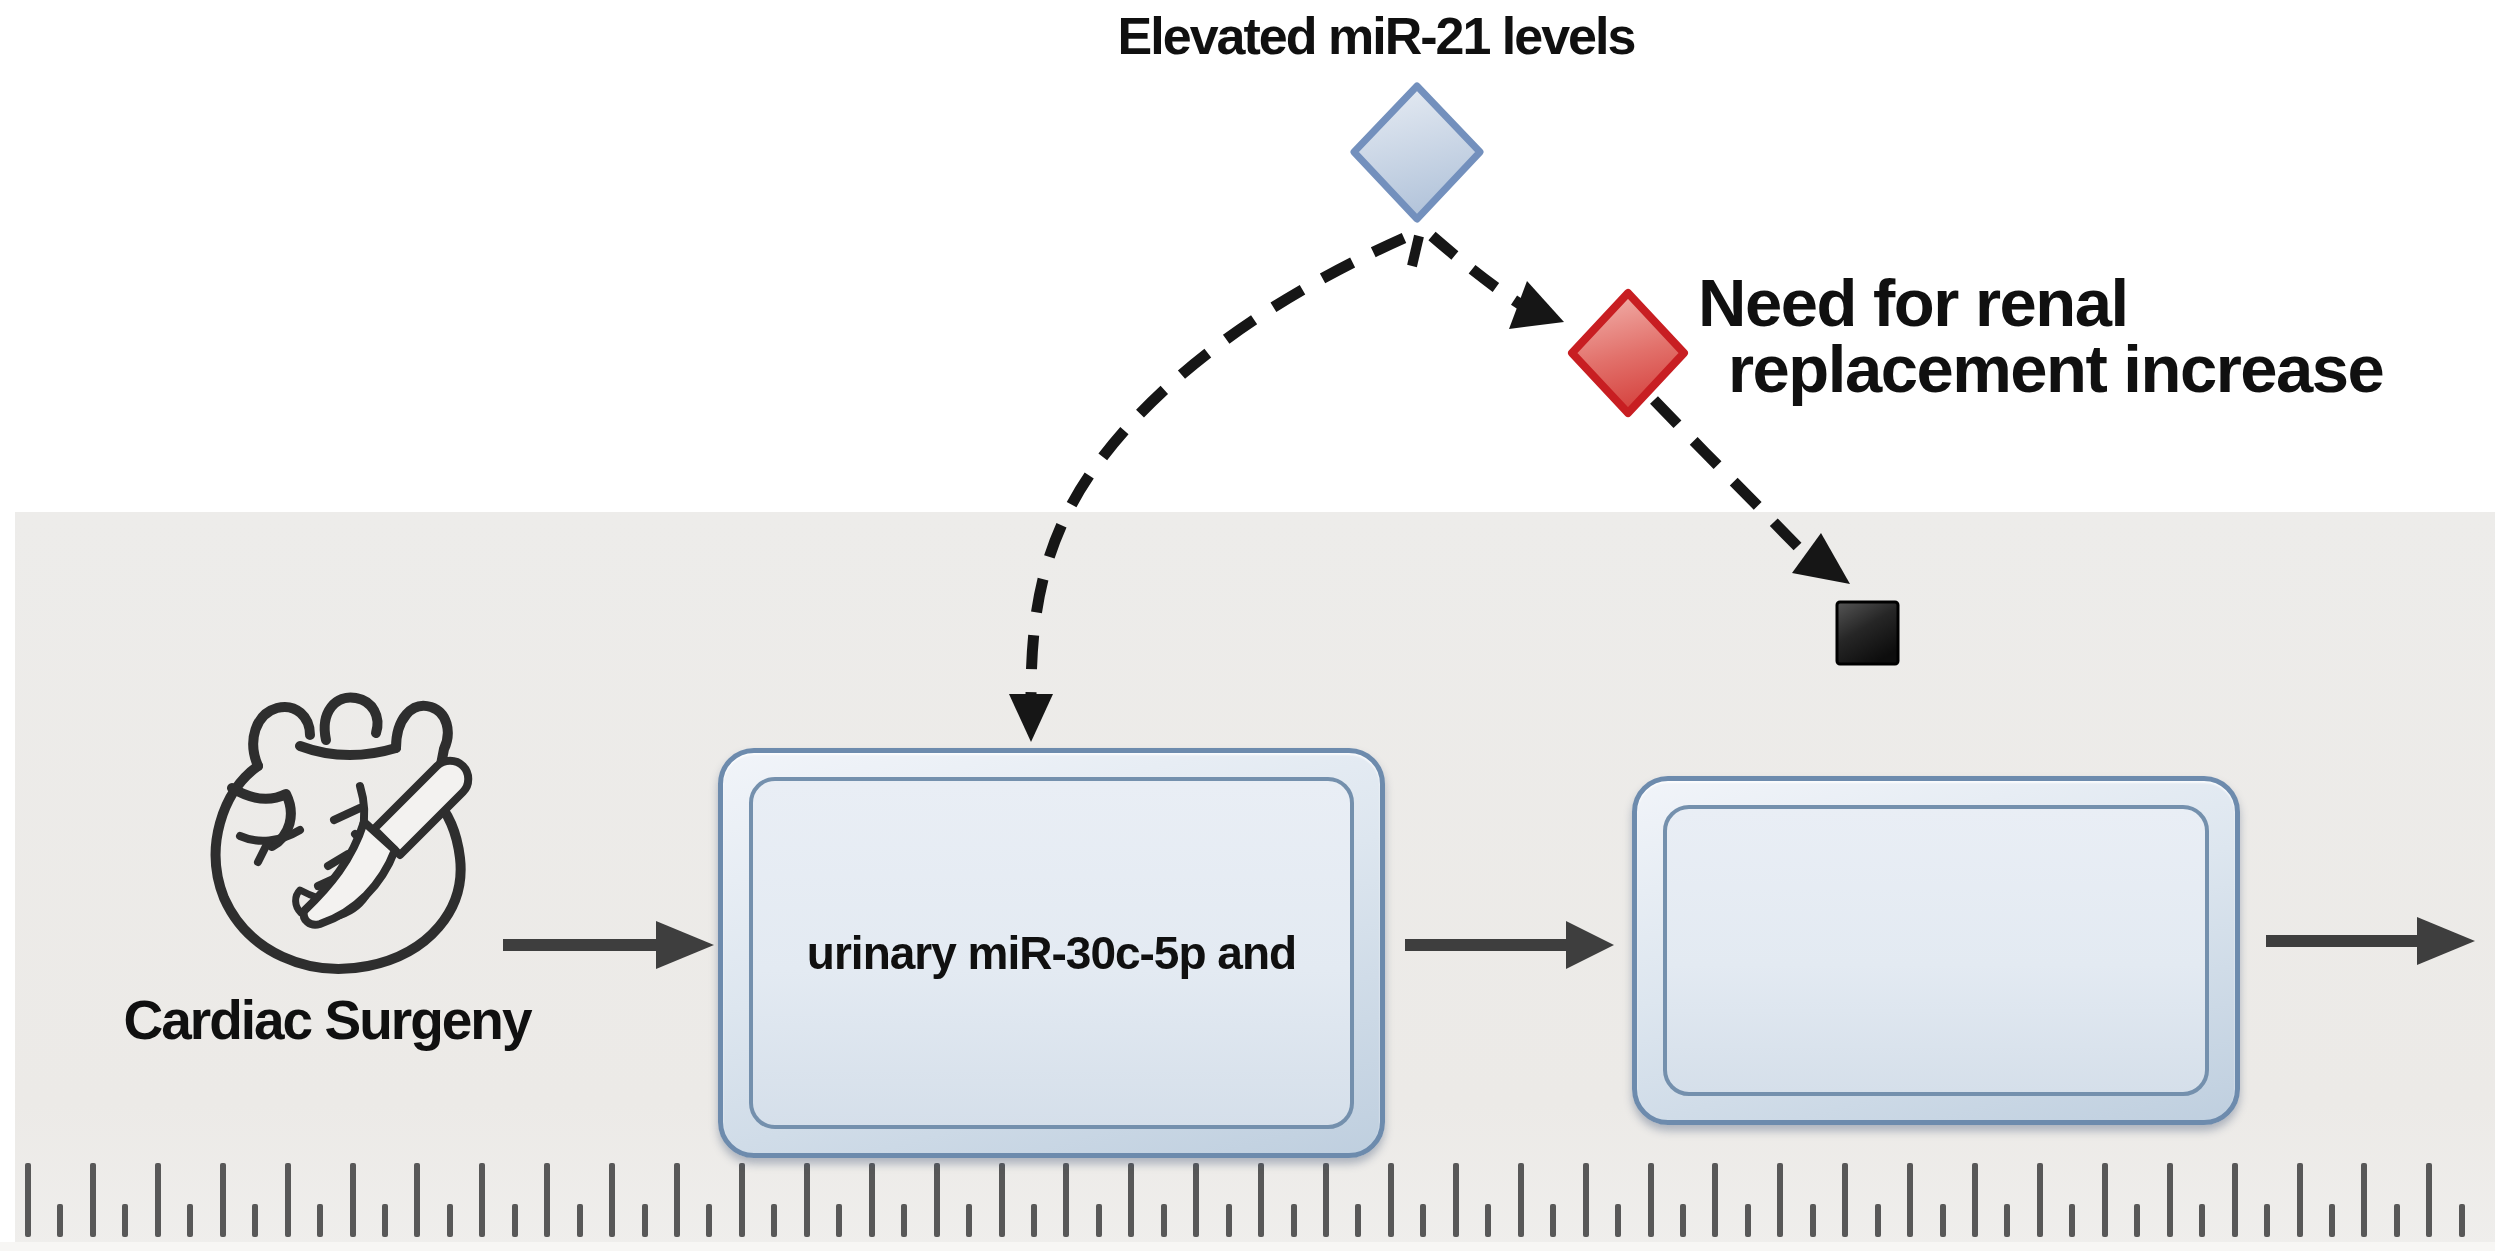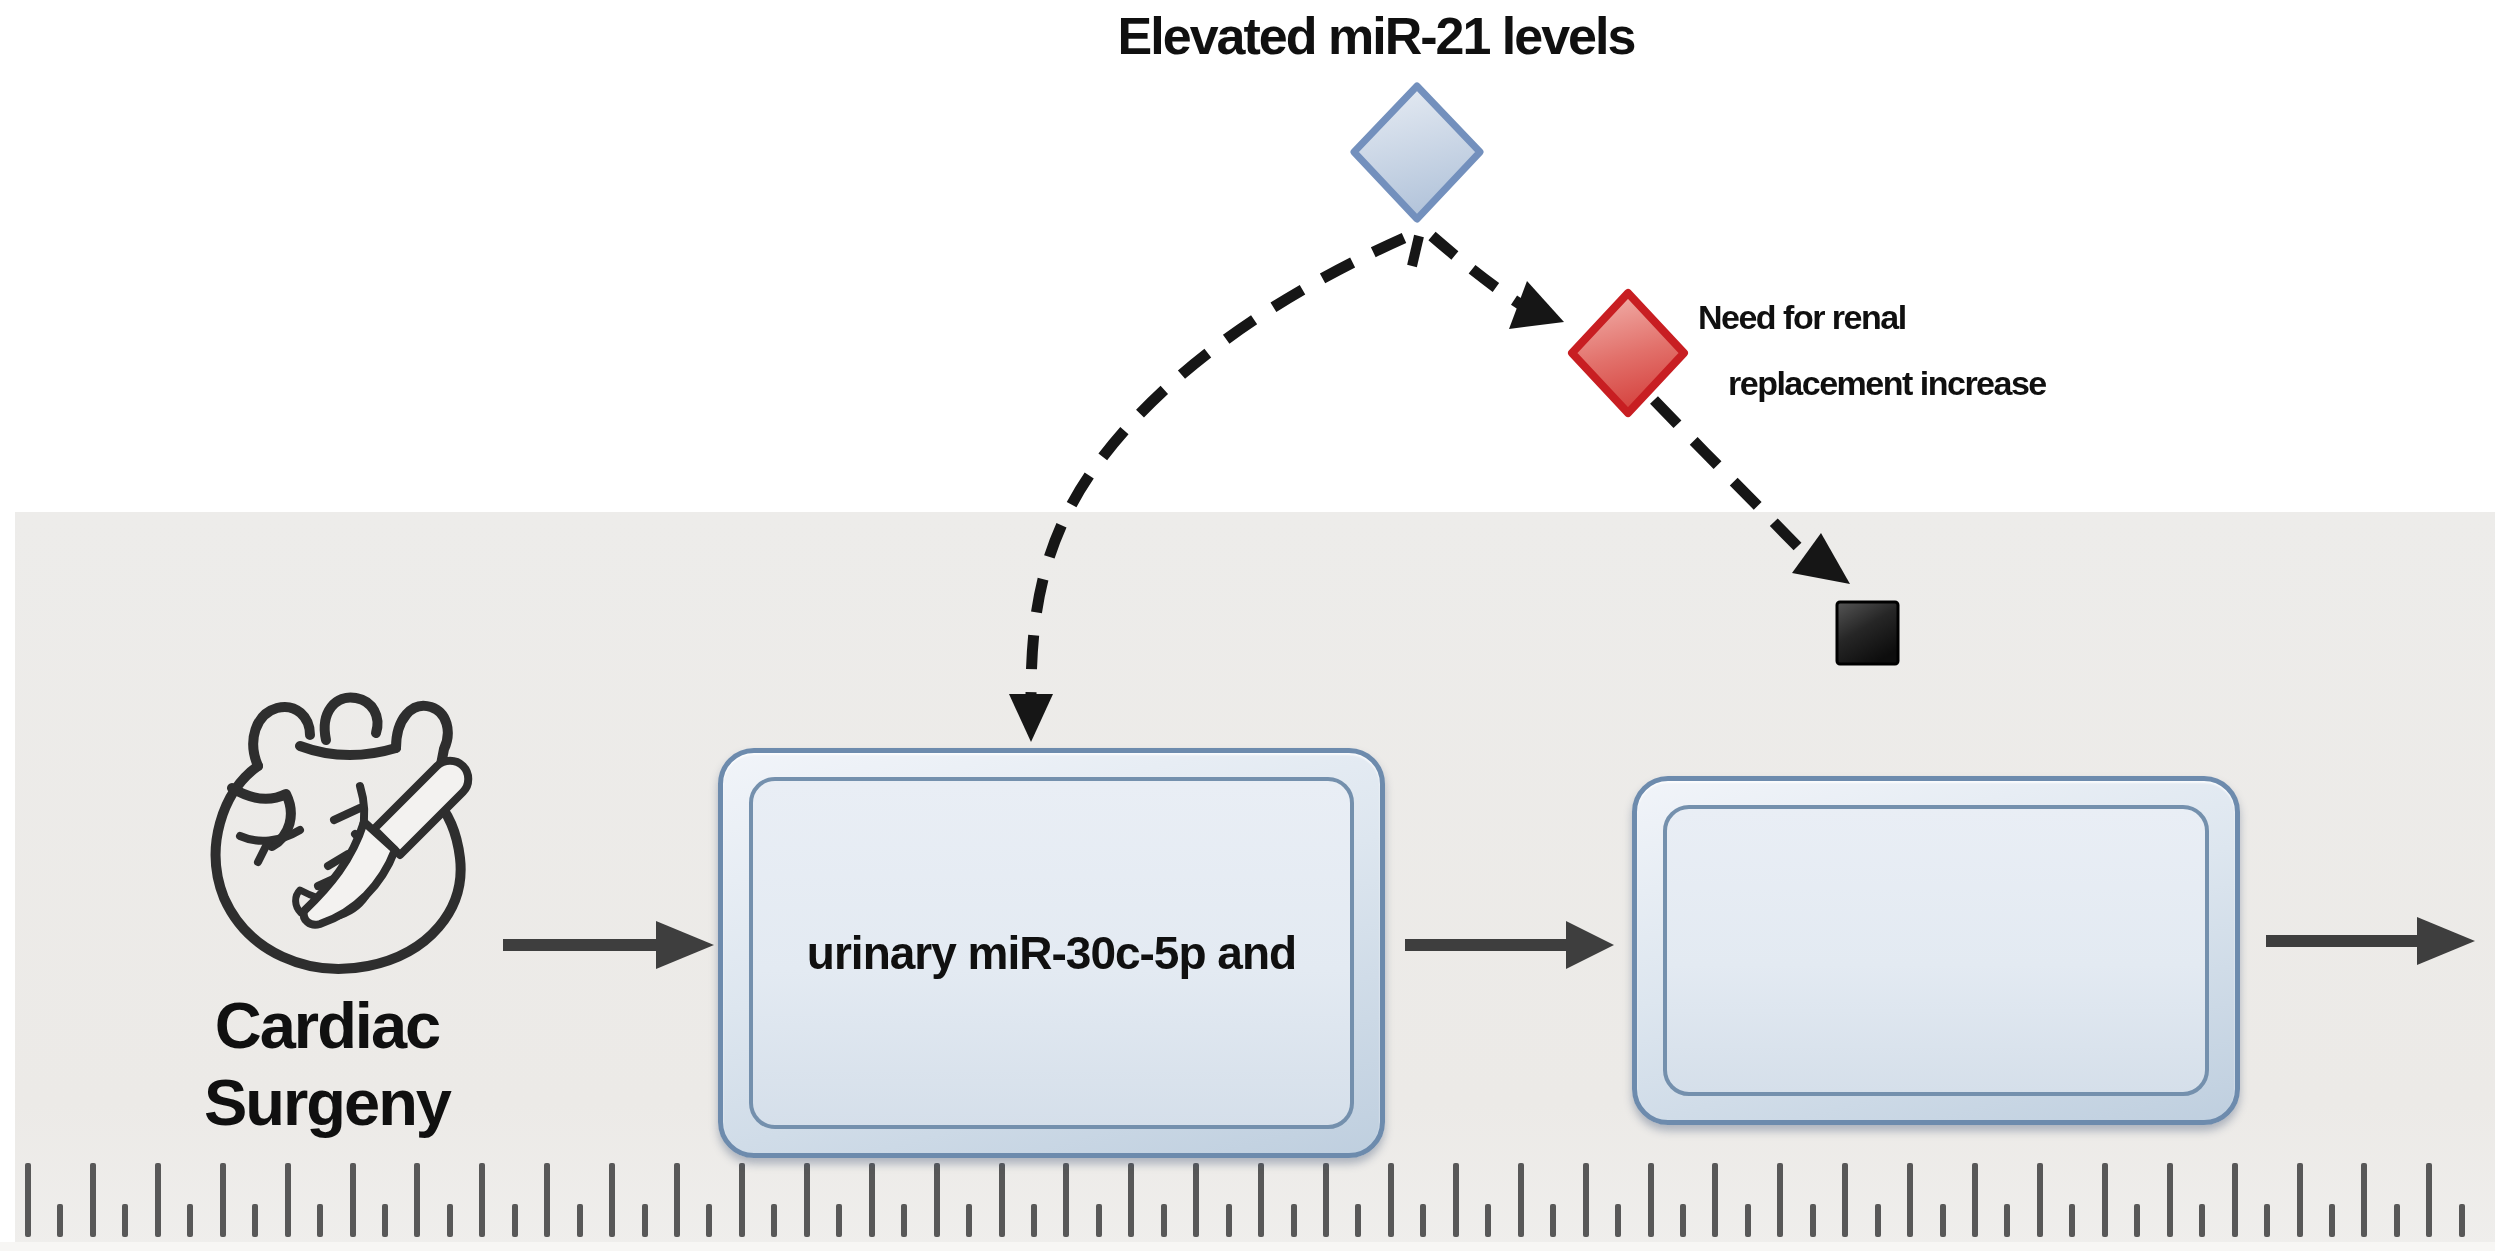--- a/index.html
+++ b/index.html
@@ -11,24 +11,24 @@
   #band{
     position:absolute;left:15px;top:512px;right:0;bottom:0;
     background:linear-gradient(180deg,#edecea 0%,#eceae7 80%,#efeeec 100%);
   }
   #band-bottom-strip{
     position:absolute;left:0;right:0;top:1242px;height:9px;background:#f7f6f4;
   }
   
   .lbl{position:absolute;font-weight:bold;letter-spacing:-1.5px;line-height:1.18;}
   #title{left:1076px;top:6px;width:600px;text-align:center;font-size:52px;letter-spacing:-2px;}
-  #rrt-label{left:1698px;top:270px;font-size:34px;line-height:66px;margin-top:14px;}
+  #rrt-label{left:1698px;top:270px;font-size:67px;line-height:66px;}
   #rrt-label .line2{margin-left:30px;}
   #mortality-label{left:1938px;top:568px;font-size:49px;line-height:51px;}
-  #cardiac-label{left:86px;top:988px;width:482px;text-align:center;font-size:65px;letter-spacing:-2px;}
+  #cardiac-label{left:86px;top:988px;width:482px;text-align:center;font-size:55px;letter-spacing:-2px;}
   
   .tbox{
     position:absolute;border:5px solid #6d8bad;border-radius:36px;
     background:linear-gradient(165deg,#f1f4f9 0%,#dde6ef 45%,#bfcfdf 100%);
     box-shadow:0 6px 9px rgba(70,90,120,0.38), inset 0 2px 2px rgba(255,255,255,0.8);
   }
   .tbox-inner{
     position:absolute;left:26px;right:26px;top:24px;bottom:24px;
     border:4px solid #7490ad;border-radius:26px;
     background:linear-gradient(180deg,#e9eef5 0%,#e3eaf2 55%,#d5dfea 100%);

